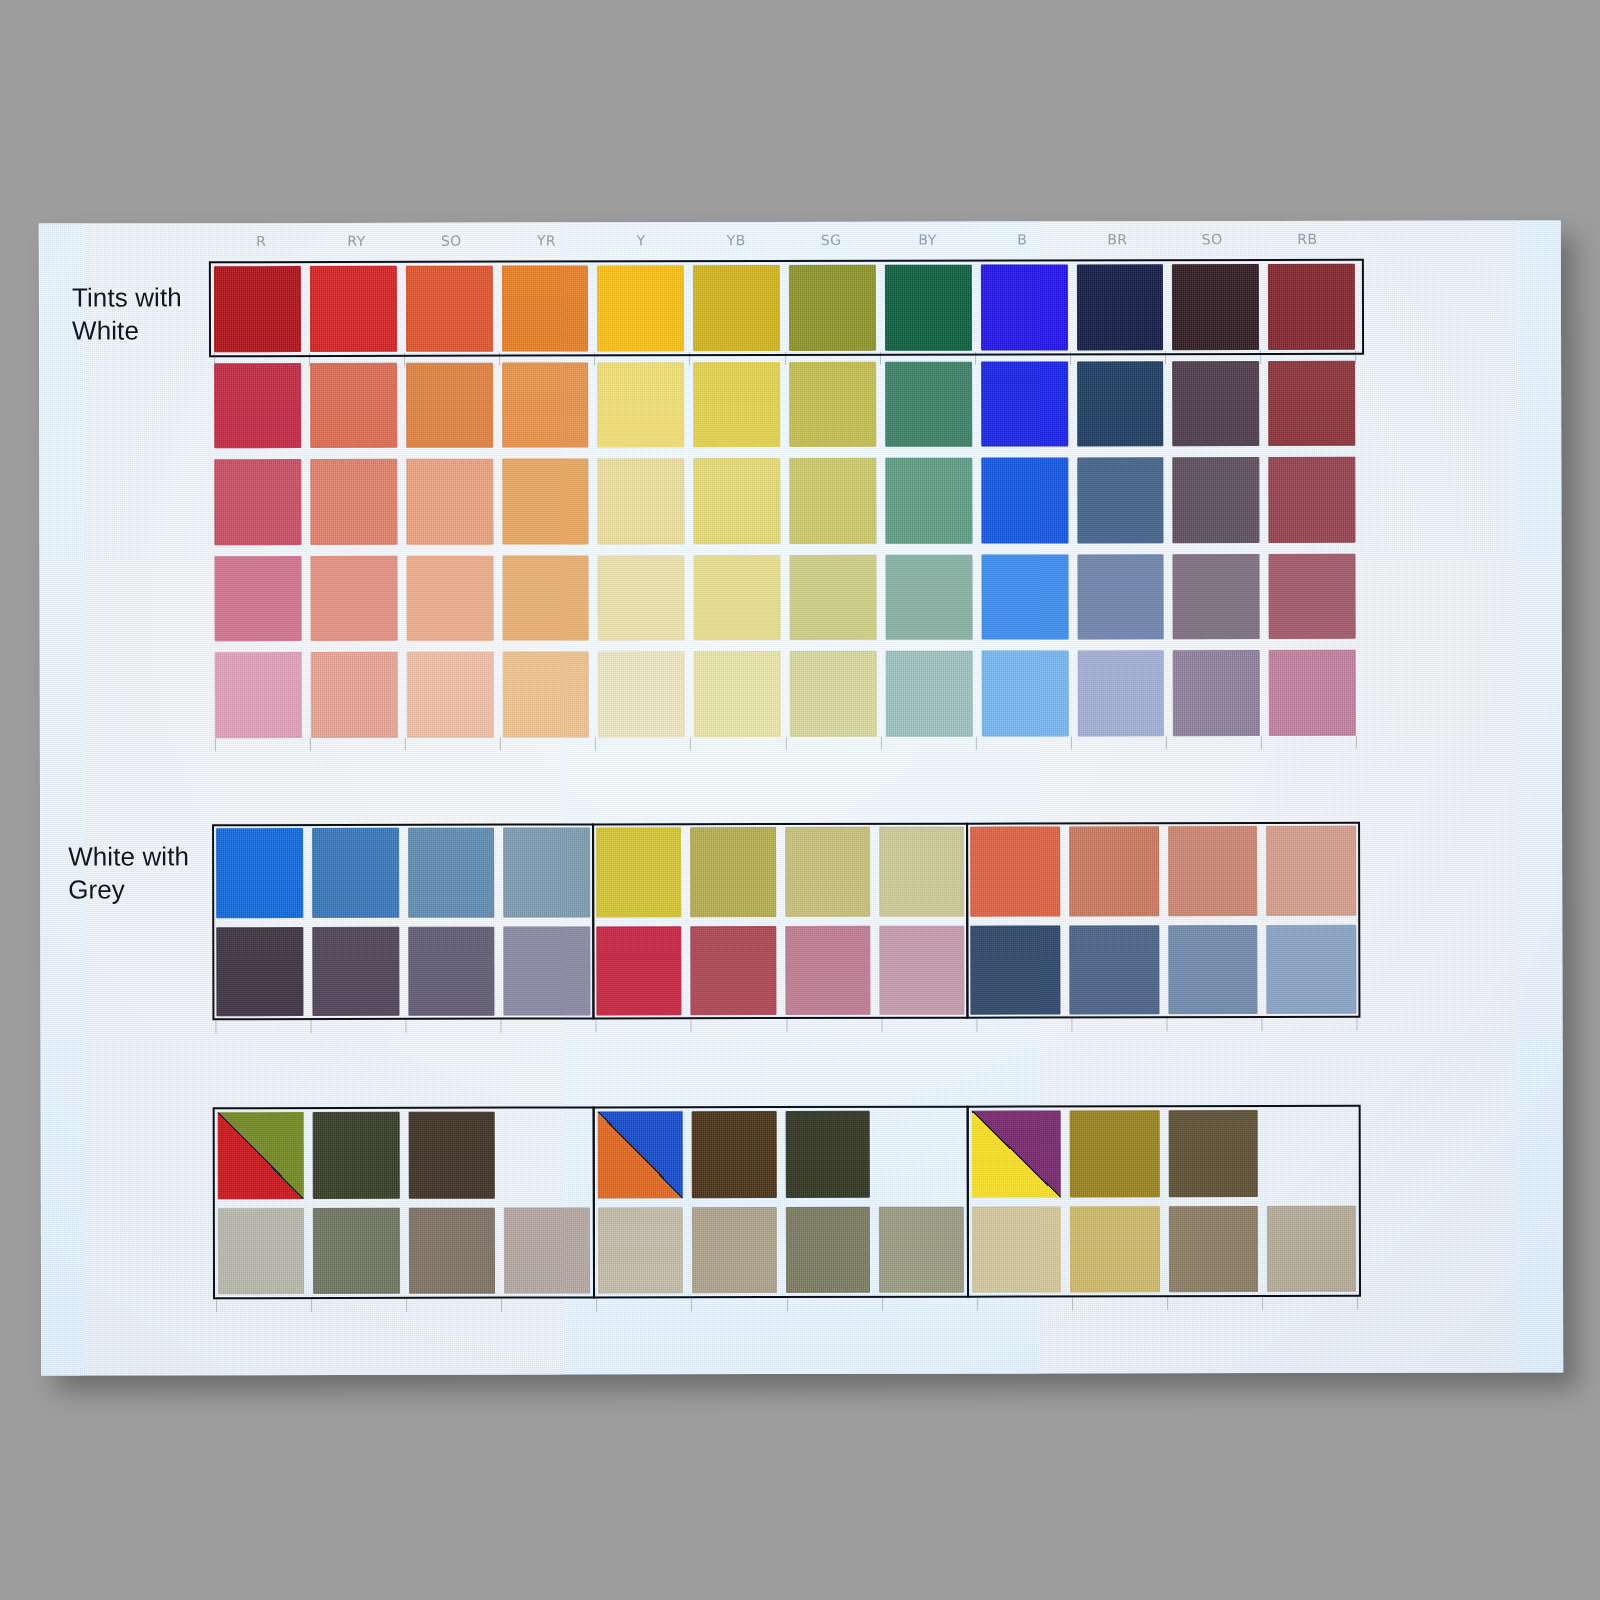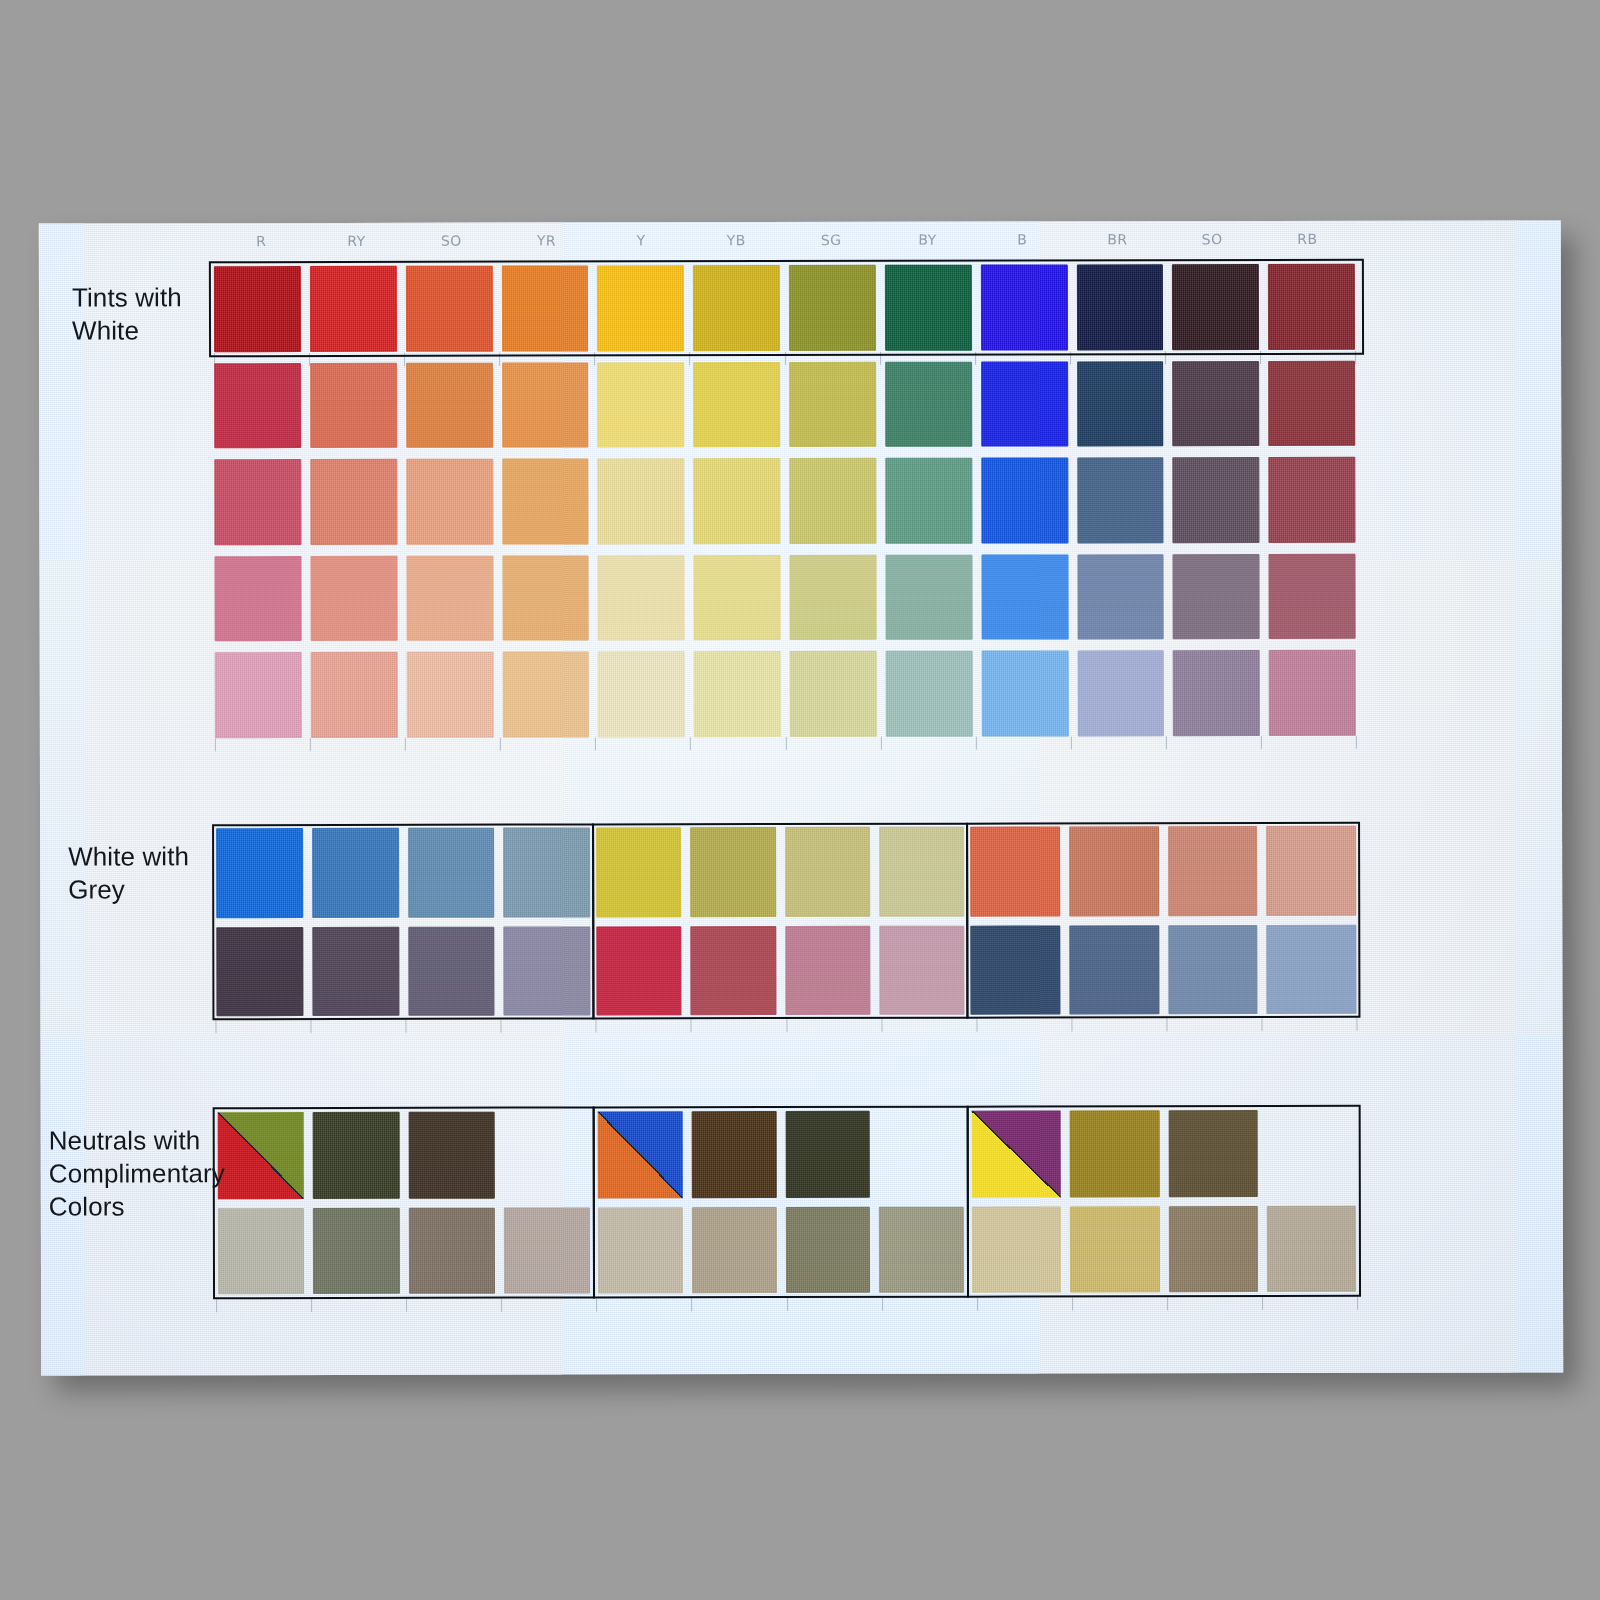--- a/index.html
+++ b/index.html
@@ -176,23 +176,20 @@
 </head>
 <body>
 
 <div id="stage">
   <div id="paper">
 
     <div class="section-label" id="label-tints">Tints with
 White</div>
     <div class="section-label" id="label-tones">White with
 Grey</div>
-    <div class="section-label" id="label-neutrals">Neutrals with
-Complimentary
-Colors</div>
 
     <div id="hue-labels">
         <div class="hue-label">R</div>
         <div class="hue-label">RY</div>
         <div class="hue-label">SO</div>
         <div class="hue-label">YR</div>
         <div class="hue-label">Y</div>
         <div class="hue-label">YB</div>
         <div class="hue-label">SG</div>
         <div class="hue-label">BY</div>

